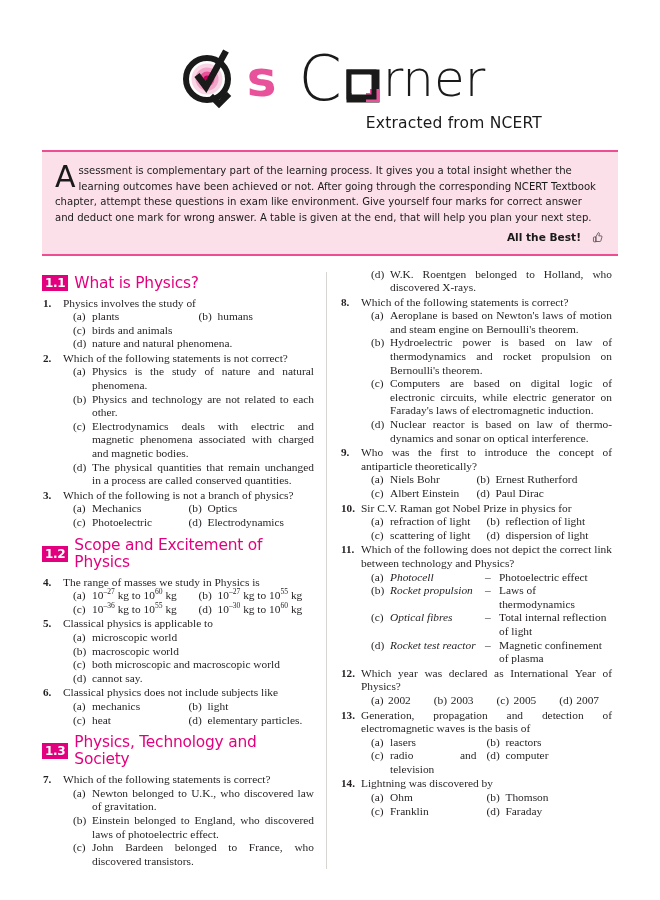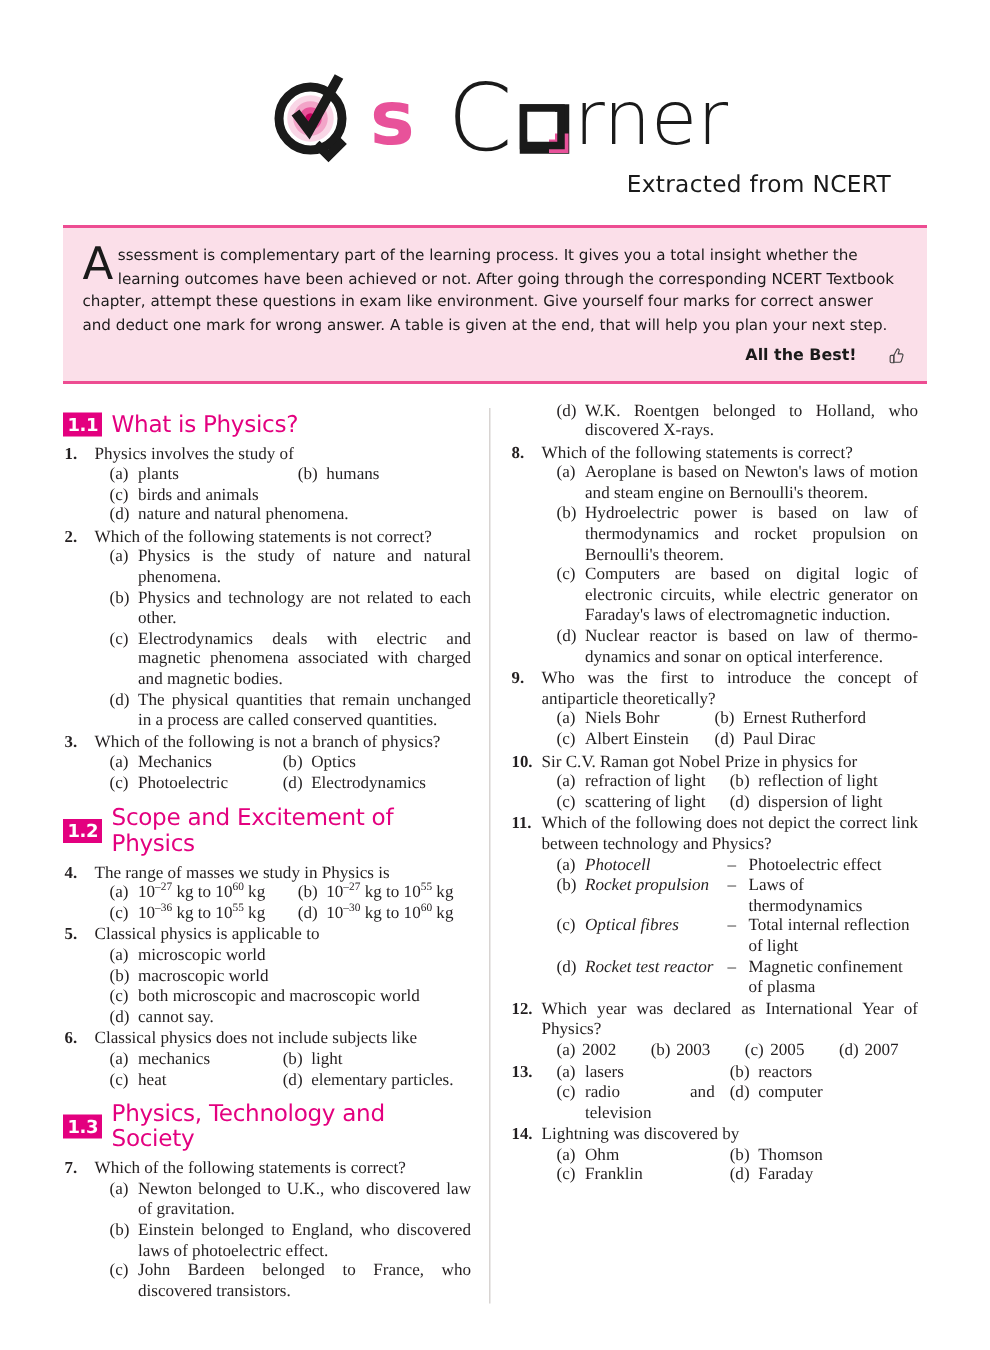--- a/index.html
+++ b/index.html
@@ -78,21 +78,21 @@
     margin: 0 3px 7px 3px;
     flex: none;
   }
   .logo-o svg { display: block; }
 
   .subtitle {
     font-family: "DejaVu Sans", sans-serif;
     font-size: 15.5px;
     color: #1a1a1a;
     text-align: right;
-    padding-right: 66px;
+    padding-right: 118px;
     margin-top: 4px;
     letter-spacing: 0.2px;
   }
 
   
   .intro {
     margin: 14px 42px 0 42px;
     background: #fbdfe9;
     border-top: 2px solid #ed4d92;
     border-bottom: 2px solid #ed4d92;
@@ -114,21 +114,21 @@
     color: #1a1a1a;
   }
   .intro-best {
     text-align: right;
     font-weight: bold;
     font-size: 10.6px;
     margin-top: 5px;
     display: flex;
     align-items: center;
     justify-content: flex-end;
-    gap: 20px;
+    gap: 10px;
   }
   .thumb-icon { display: inline-block; width: 13px; height: 13px; }
 
   
   .columns {
     display: flex;
     margin: 12px 40px 0 42px;
     align-items: flex-start;
   }
   .col {
@@ -634,20 +634,21 @@
               <span class="opt-txt">2007</span>
             </div>
           </div>
         </div>
       </div>
     </div>
 
     <div class="q">
       <div class="q-num">13.</div>
       <div class="q-body">
+        <div class="q-text justify-full">Generation, propagation and detection of electromagnetic waves is the basis of</div>
         <div class="opts">
           <div class="opt-2 w45">
             <div class="opt">
               <span class="opt-lbl">(a)</span>
               <span class="opt-txt">lasers</span>
             </div>
             <div class="opt">
               <span class="opt-lbl">(b)</span>
               <span class="opt-txt">reactors</span>
             </div>

